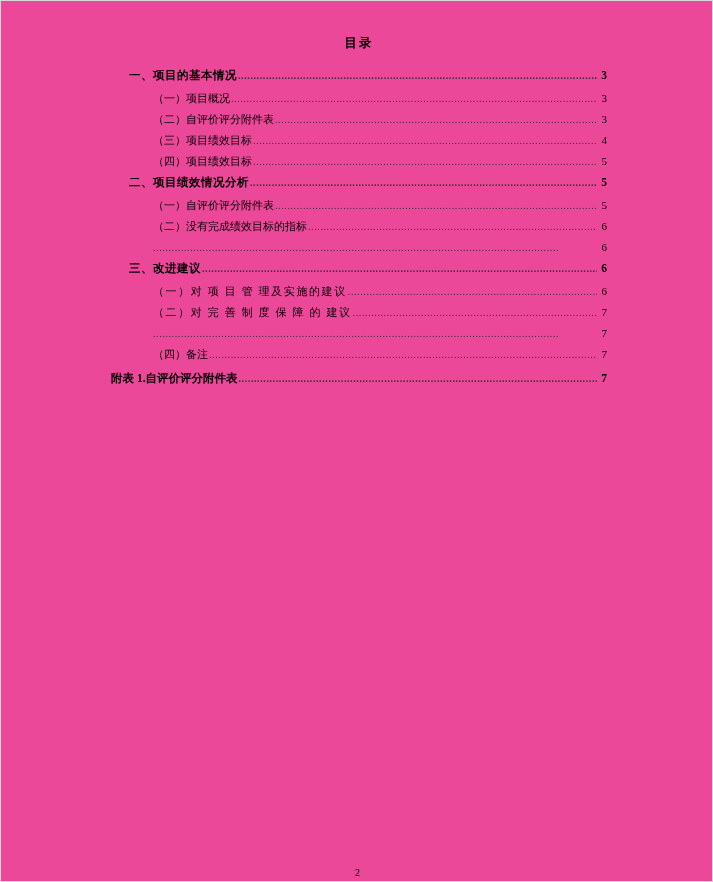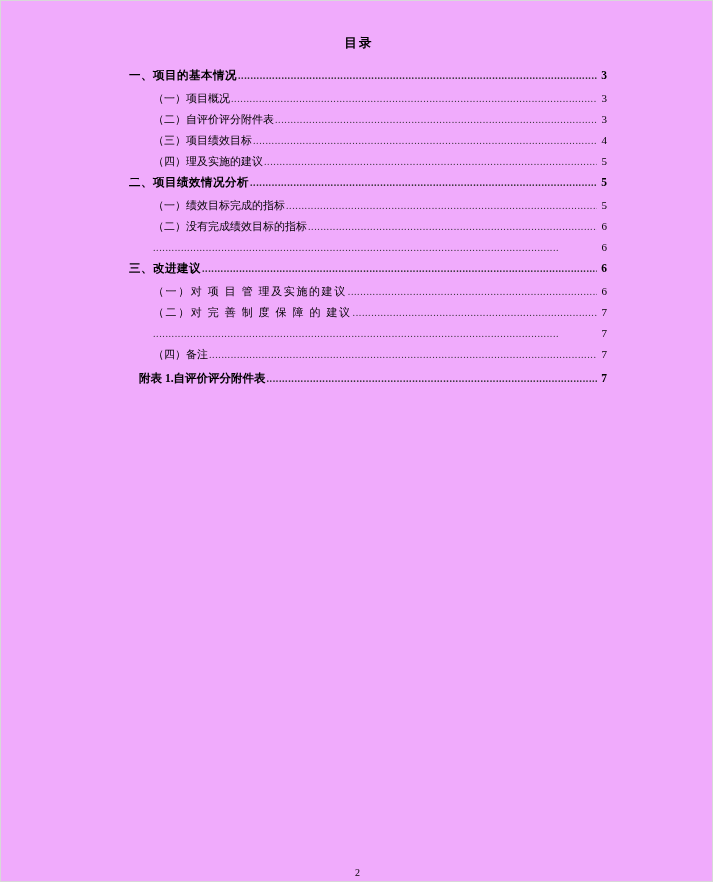--- a/index.html
+++ b/index.html
@@ -14,21 +14,21 @@
     color: #000000;
     position: relative;
     overflow: hidden;
   }
   .page {
     position: absolute;
     left: 0;
     top: 0;
     width: 713px;
     height: 882px;
-    background: #f0abfc;
+    background: #ec4899;
     border: 1px solid #d8d8d8;
     box-sizing: border-box;
   }
   .content {
     position: absolute;
     left: 110px;
     top: 34px;
     width: 496px;
   }
   .toc-title {
@@ -84,21 +84,21 @@
   
   .lvl2 {
     margin-left: 42px;
     font-size: 11px;
     font-weight: normal;
   }
   .lvl2.spaced .lbl { letter-spacing: 1.6px; }
   .appendix {
     font-weight: bold;
     font-size: 11.5px;
-    margin-left: 28px;
+    margin-left: 0;
     margin-top: 6px;
     justify-content: flex-end;
   }
   .appendix .pg { font-weight: bold; }
   .footer-pg {
     position: absolute;
     left: 0;
     top: 866px;
     width: 713px;
     text-align: center;
@@ -132,33 +132,33 @@
         <span class="pg">3</span>
       </div>
 
       <div class="toc-row lvl2">
         <span class="lbl">（三）项目绩效目标</span>
         <span class="dots">...................................................................................................................................</span>
         <span class="pg">4</span>
       </div>
 
       <div class="toc-row lvl2">
-        <span class="lbl">（四）理及实施的建议</span>
+        <span class="lbl">（四）项目绩效目标</span>
         <span class="dots">...................................................................................................................................</span>
         <span class="pg">5</span>
       </div>
 
       <div class="toc-row lvl1">
         <span class="lbl">二、项目绩效情况分析</span>
         <span class="dots">...................................................................................................................................</span>
         <span class="pg">5</span>
       </div>
 
       <div class="toc-row lvl2">
-        <span class="lbl">（一）绩效目标完成的指标</span>
+        <span class="lbl">（一）自评价评分附件表</span>
         <span class="dots">...................................................................................................................................</span>
         <span class="pg">5</span>
       </div>
 
       <div class="toc-row lvl2">
         <span class="lbl">（二）没有完成绩效目标的指标</span>
         <span class="dots">...................................................................................................................................</span>
         <span class="pg">6</span>
       </div>
 

